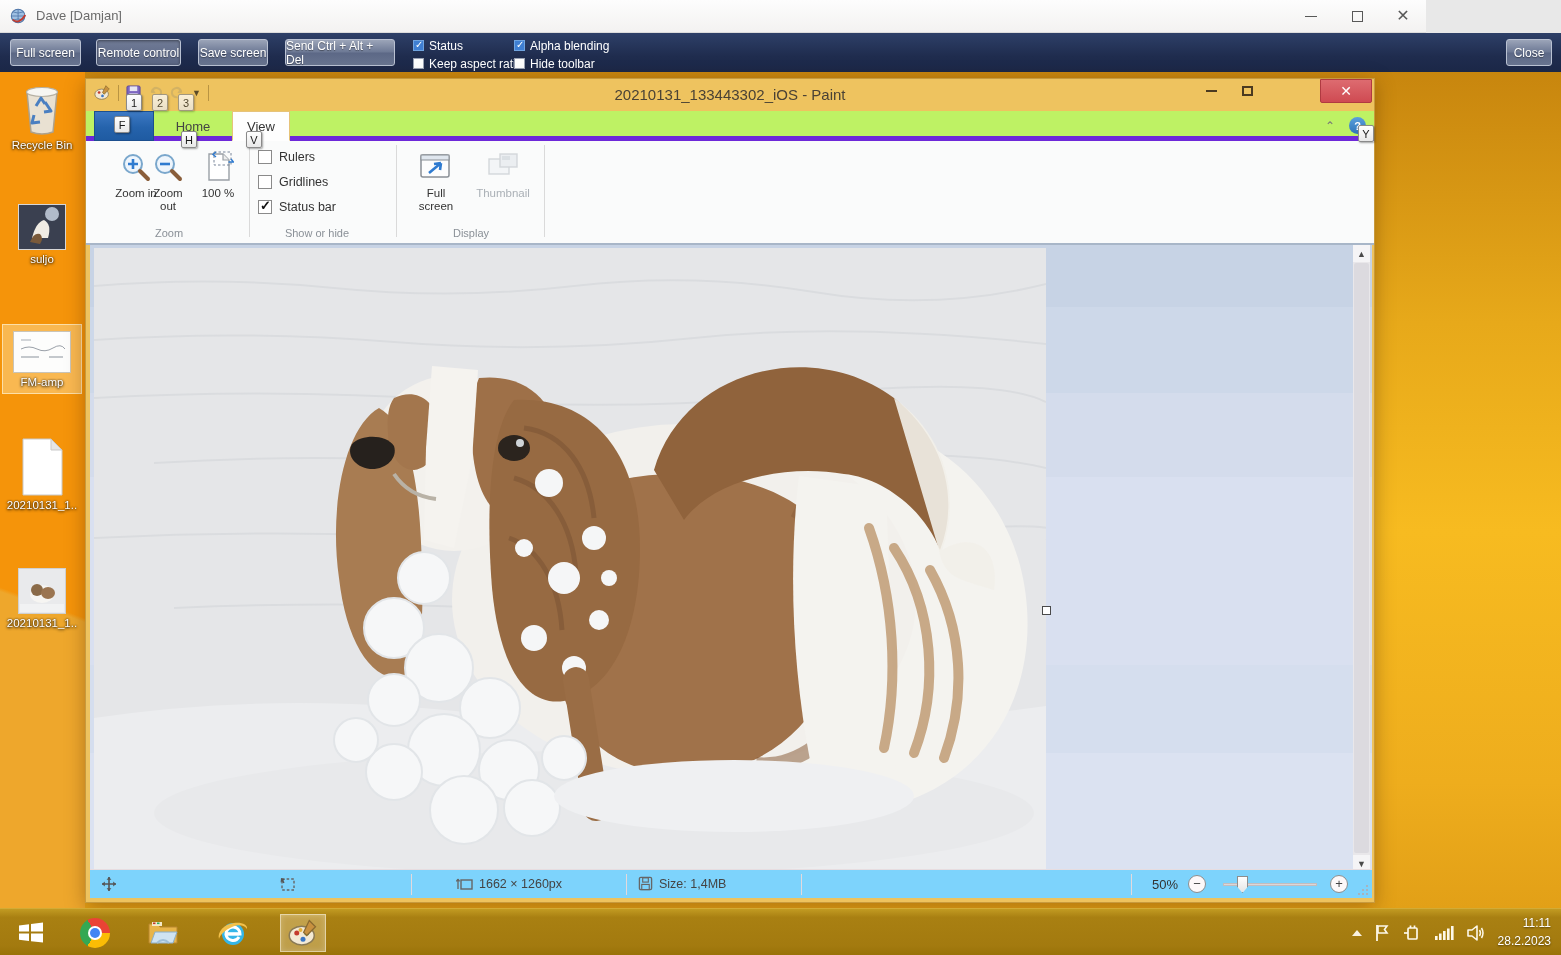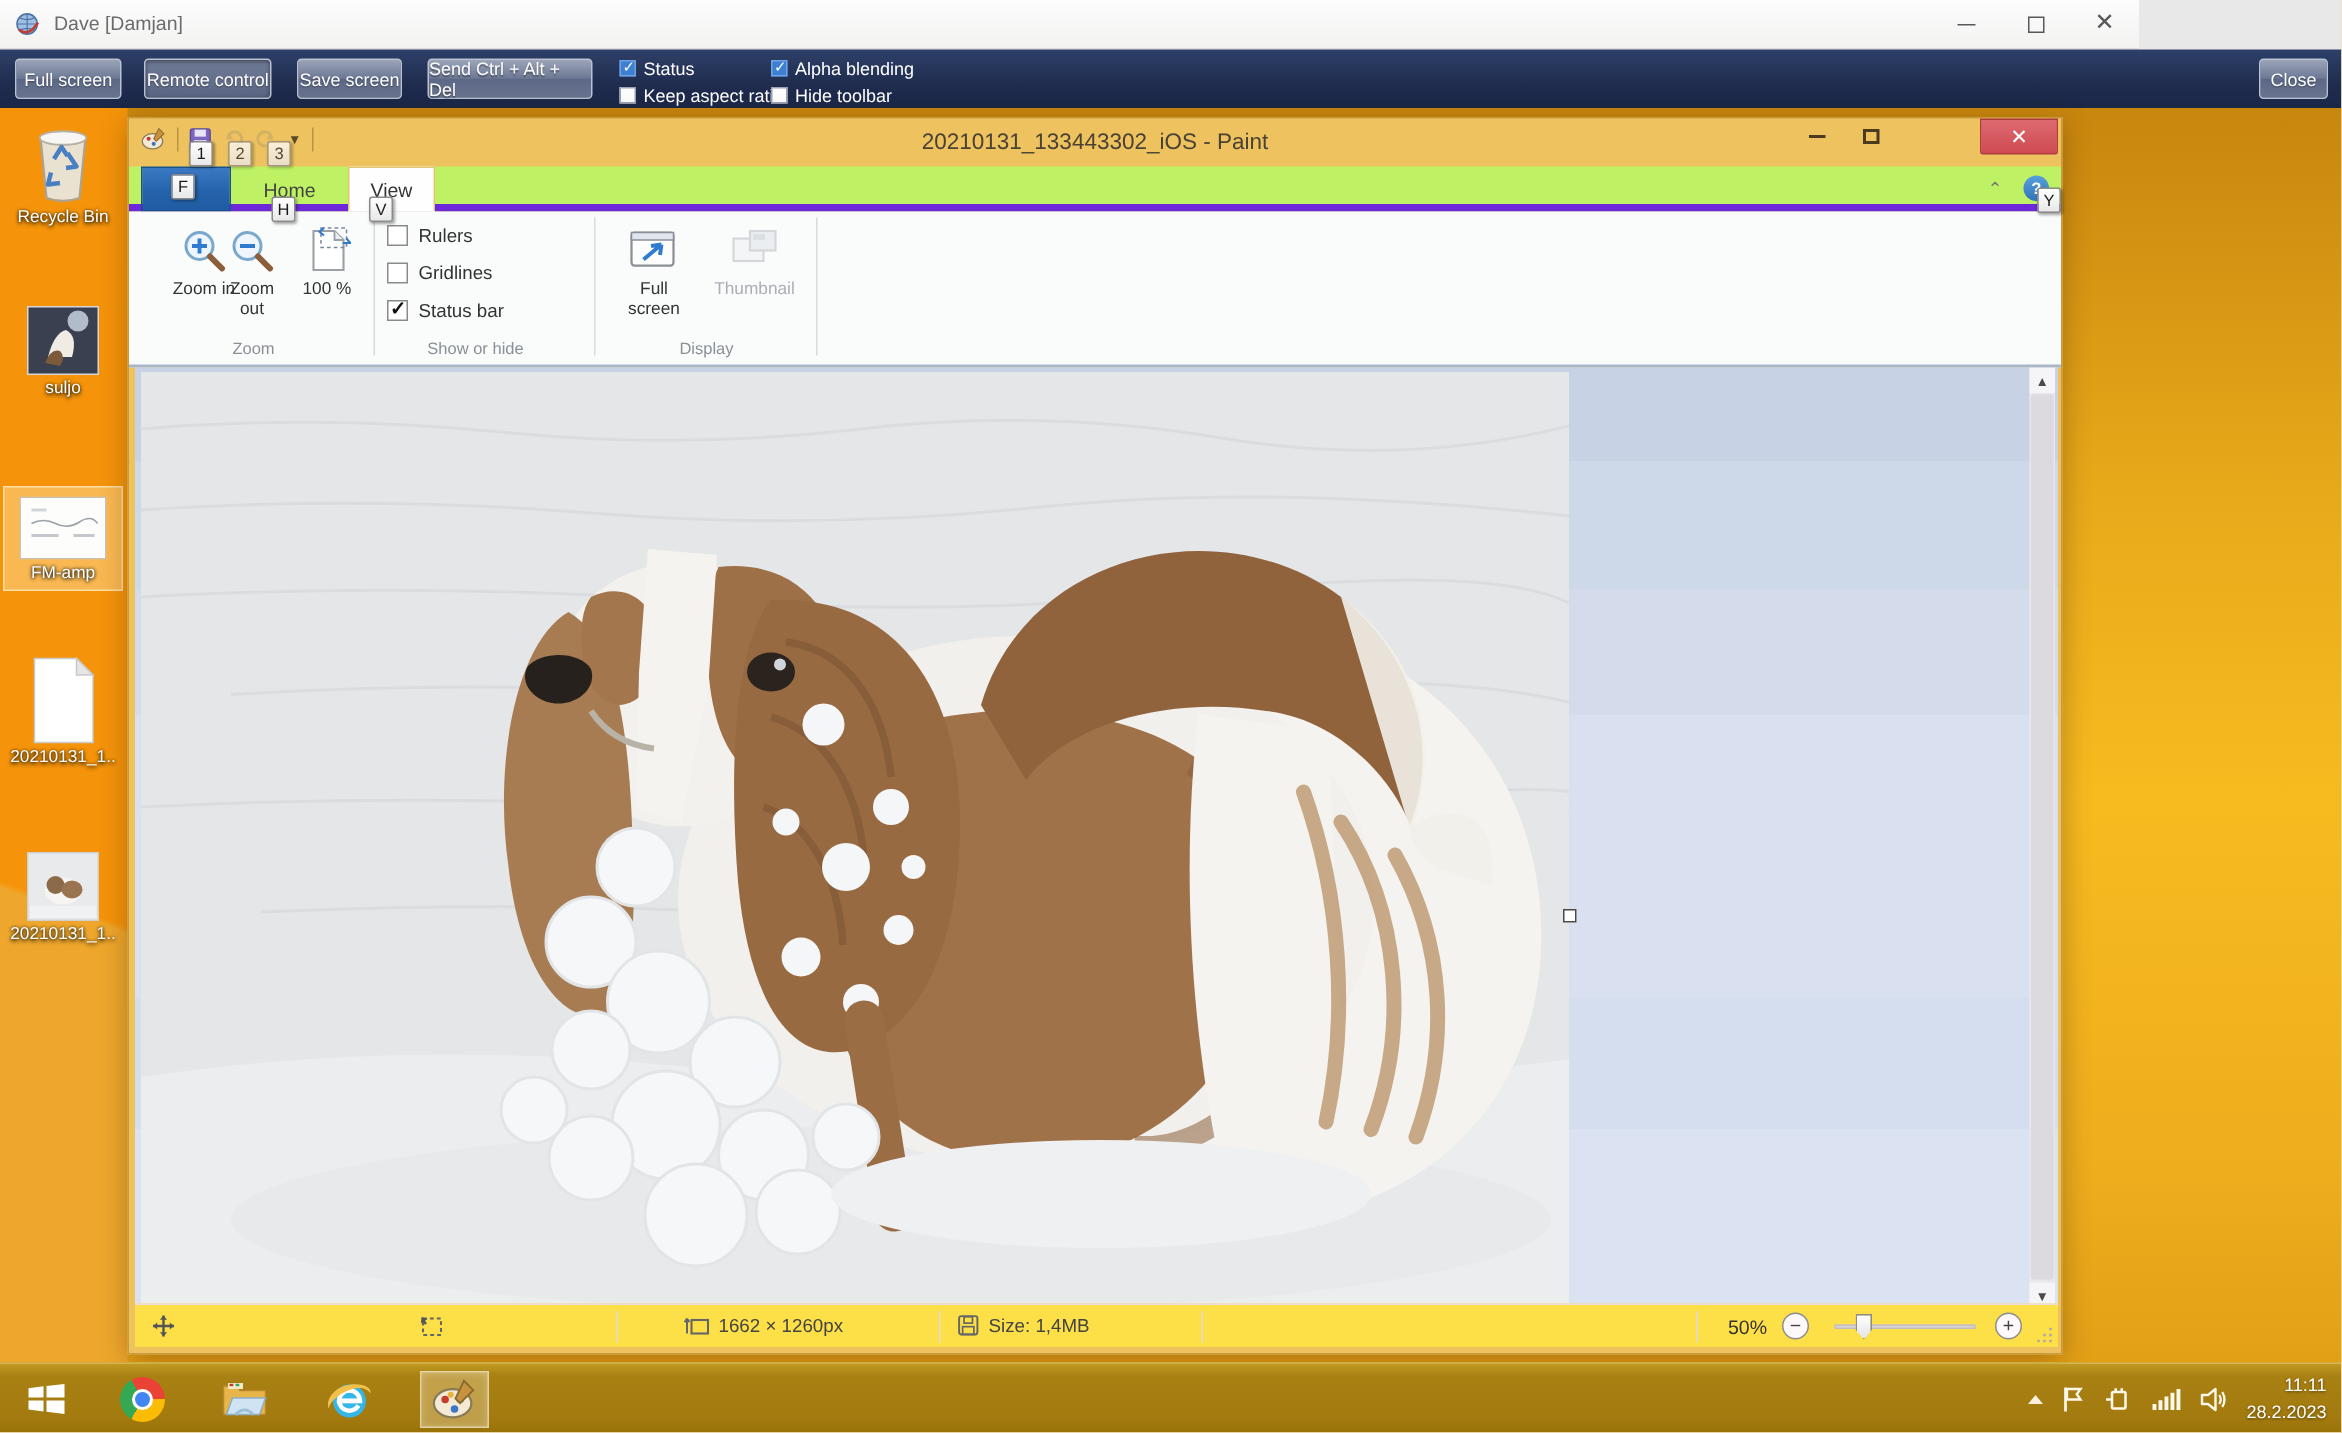--- a/index.html
+++ b/index.html
@@ -100,21 +100,21 @@
       #d9e0f0 232px 420px,#d5deee 420px 508px,#dbe2f1 508px 100%); }
   .photo { position:absolute; left:4px; top:3px; width:952px; height:624px; background:#e5e6e8; }
   .photo svg { display:block; width:100%; height:100%; }
   .canvas-handle { position:absolute; left:952px; top:361px; width:9px; height:9px;
     background:#fff; border:1.5px solid #4a4a4a; }
   .vscroll { position:absolute; right:2px; top:0; width:17px; height:627px; background:#e9e7ea; }
   .vs-btn { position:absolute; left:0; width:17px; height:17px; background:#f5f4f6; color:#4a4a4a;
     font-size:9px; display:flex; align-items:center; justify-content:center; }
   .vs-thumb { position:absolute; left:1px; top:18px; width:15px; height:590px; background:#dcdadf; border-radius:2px; }
 
-  .pt-status { position:absolute; left:4px; bottom:4px; width:1282px; height:29px; background:#fde047;
+  .pt-status { position:absolute; left:4px; bottom:4px; width:1282px; height:29px; background:#7dd3fc;
     border-top:1px solid #e7dde0; font-size:12.5px; color:#444; }
   .st-div { position:absolute; top:4px; width:1px; height:21px; background:#e3d9dc; }
   .st-item { position:absolute; top:6px; display:flex; align-items:center; gap:6px; }
   .zoom-pct { position:absolute; top:7px; font-size:13px; color:#333; }
   .round-btn { position:absolute; top:5px; width:18px; height:18px; border-radius:50%; border:1px solid #8d8d8d;
     background:#fdf8f9; color:#444; font-size:13px; line-height:15px; text-align:center; }
   .slider-track { position:absolute; top:13px; width:94px; height:3px; background:#dcd6d8; border:1px solid #c2bcbe; }
   .slider-thumb { position:absolute; top:-8px; width:11px; height:17px; background:linear-gradient(#fefefe,#e5e5e5);
     border:1px solid #8d8d8d; clip-path:polygon(0 0,100% 0,100% 62%,50% 100%,0 62%); }
   .grip { position:absolute; right:3px; bottom:3px; width:11px; height:11px; }

